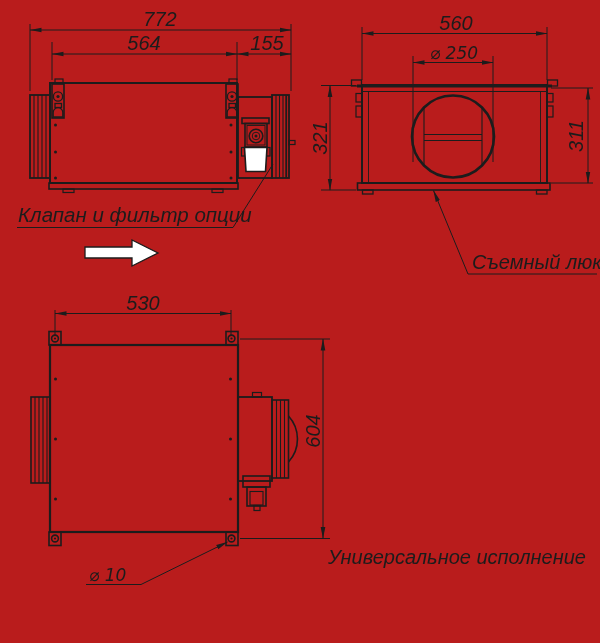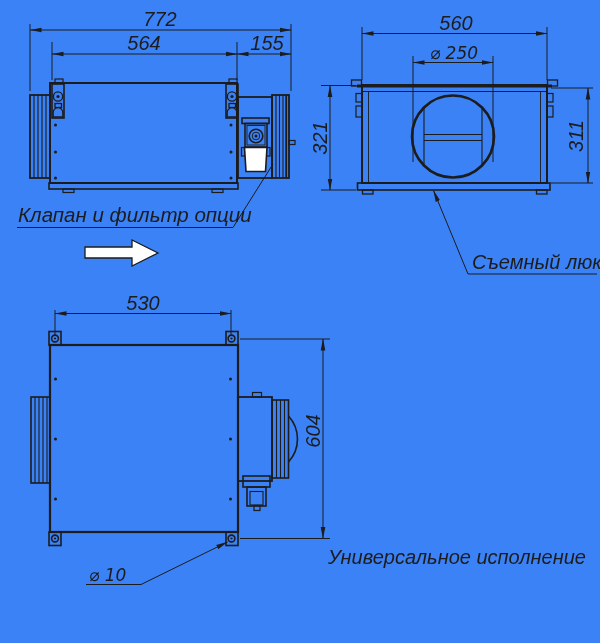--- a/index.html
+++ b/index.html
@@ -1,16 +1,16 @@
 <!DOCTYPE html>
 <html><head>
 <meta charset="utf-8">
 <style>
   html, body { margin: 0; padding: 0; background: #ffffff; }
-  .stage { position: relative; width: 600px; height: 643px; background: #3b82f6; overflow: hidden; }
+  .stage { position: relative; width: 600px; height: 643px; background: #b91c1c; overflow: hidden; }
   svg { display: block; }
   .ln    { stroke: #1c1c1c; fill: none; }
   .w09   { stroke-width: 0.9; }
   .w1    { stroke-width: 1; }
   .w11   { stroke-width: 1.1; }
   .w12   { stroke-width: 1.2; }
   .w13   { stroke-width: 1.3; }
   .w16   { stroke-width: 1.6; }
   .w18   { stroke-width: 1.8; }
   .w2    { stroke-width: 2; }

